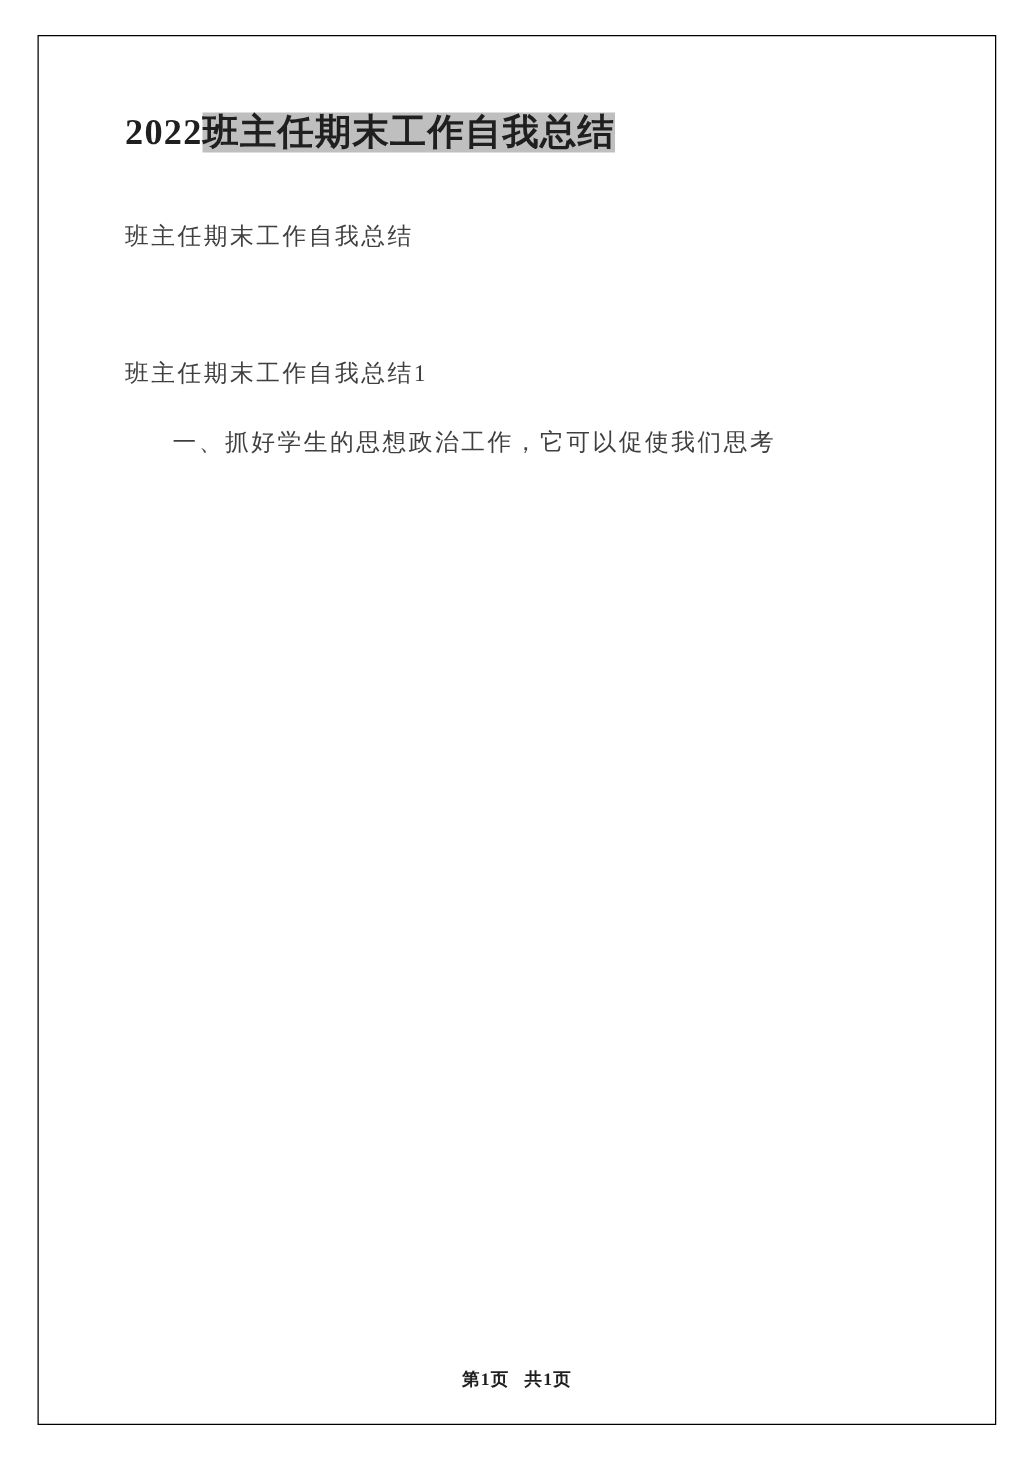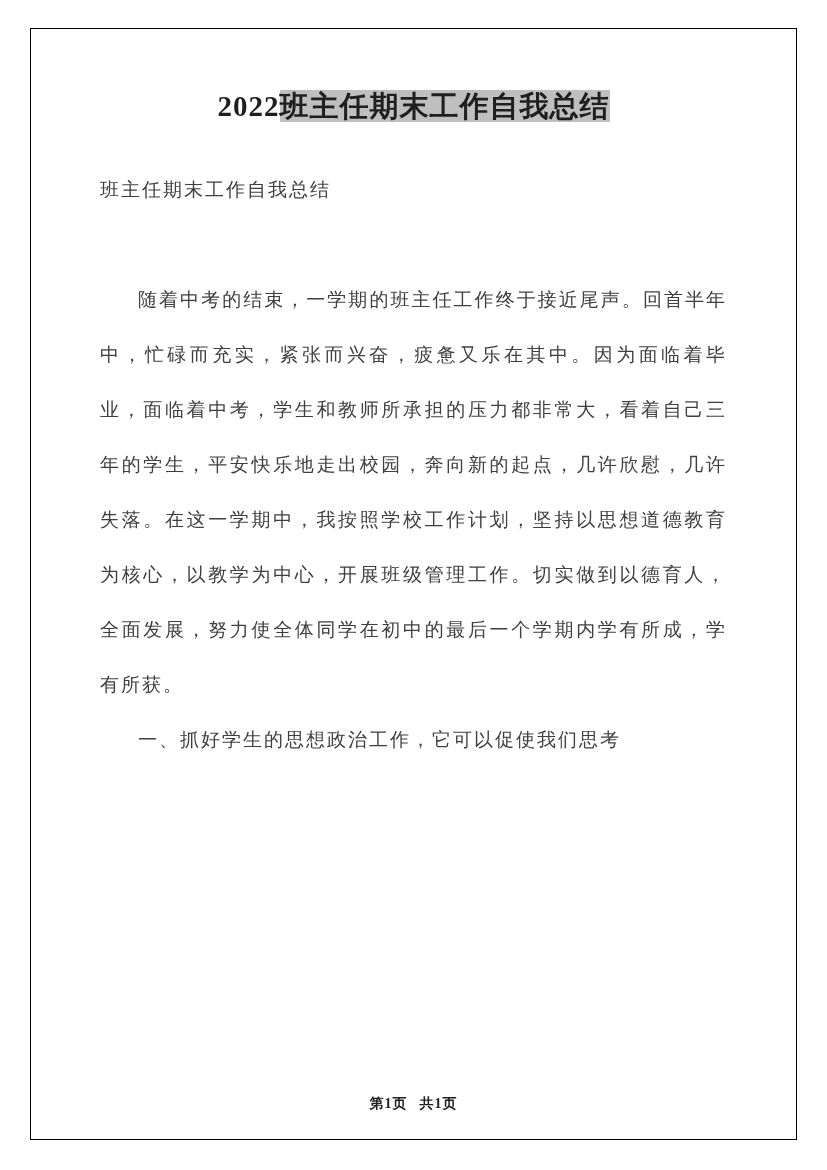--- a/index.html
+++ b/index.html
@@ -19,21 +19,21 @@
     right: 30px;
     bottom: 30px;
     border: 1px solid #000000;
   }
   .page-inner {
     padding: 57px 69px 0 69px;
     height: 100%;
     position: relative;
   }
   .doc-title {
-    text-align: center;
+    text-align: left;
     font-size: 29px;
     font-weight: bold;
     color: #1f1f1f;
     letter-spacing: 1px;
     line-height: 1.4;
   }
   .doc-title .hl {
     background: var(--highlight-color, #bfbfbf);
   }
   .doc-content {
@@ -64,21 +64,21 @@
 <body>
 
 <div class="page-frame">
   <div class="page-inner">
 
     <h1 class="doc-title"><span>2022</span><span class="hl">班主任期末工作自我总结</span></h1>
 
     <div class="doc-content">
         <p class="para">班主任期末工作自我总结</p>
         <p class="para blank"></p>
-        <p class="para indent">随着中考的结束，一学期的班主任工作终于接近尾声。回首半年中，忙碌而充实，紧张而兴奋，疲惫又乐在其中。因为面临着毕业，面临着中考，学生和教师所承担的压力都非常大，看着自己三年的学生，平安快乐地走出校园，奔向新的起点，几许欣慰，几许失落。在这一学期中，我按照学校工作计划，坚持以思想道德教育为核心，以教学为中心，开展班级管理工作。切实做到以德育人，全面发展，努力使全体同学在初中的最后一个学期内学有所成，学有所获。</p>
+        <p class="para">班主任期末工作自我总结1</p>
         <p class="para indent">一、抓好学生的思想政治工作，它可以促使我们思考</p>
       </div>
 
     <div class="page-footer">
       <span class="seg">第1页</span><span class="seg">共1页</span>
     </div>
 
   </div>
 </div>
 

